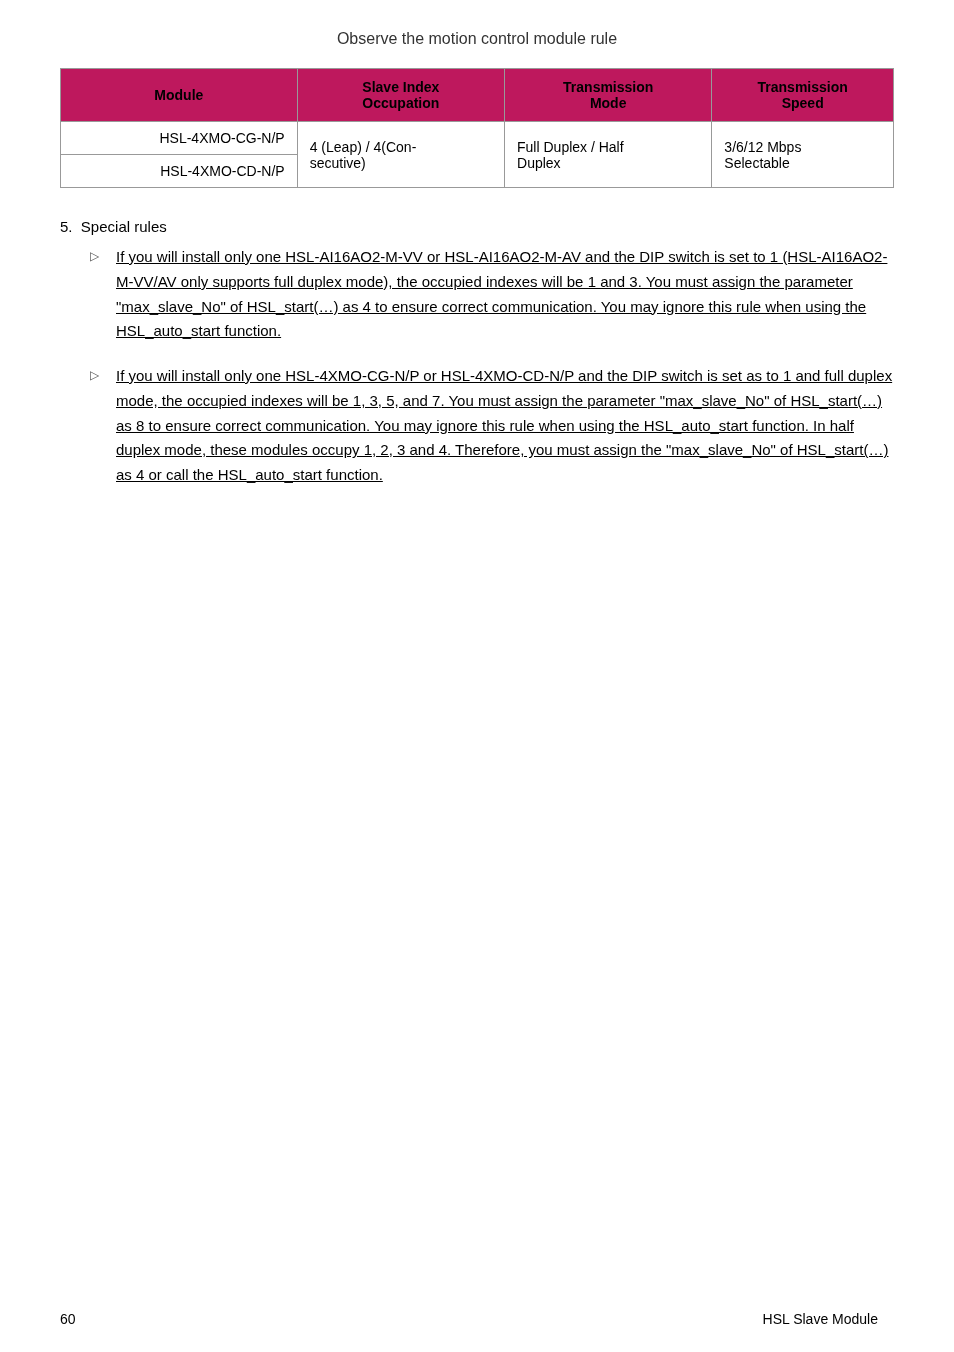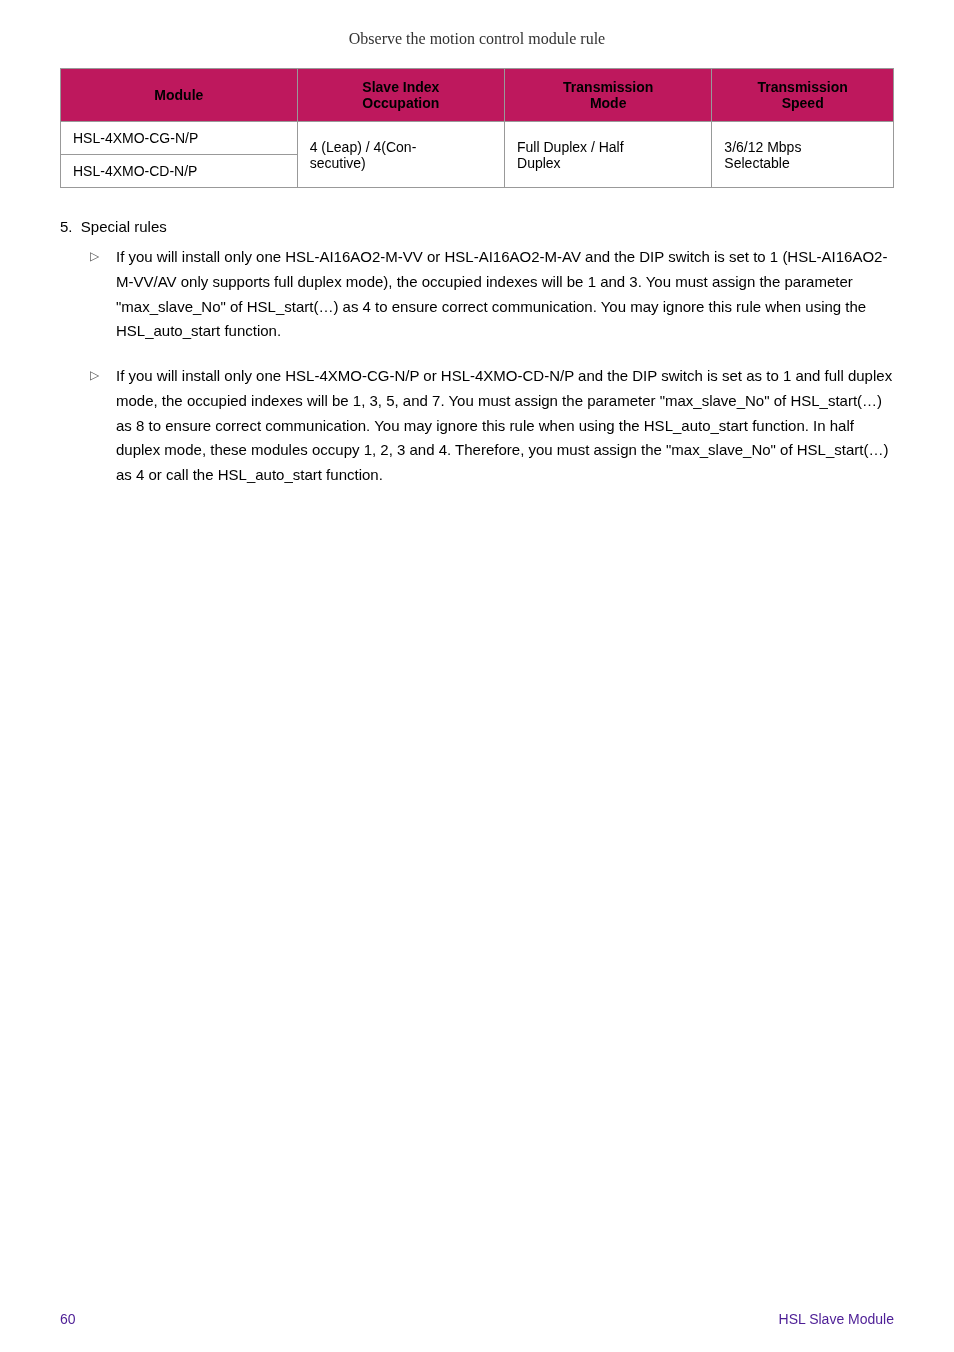--- a/index.html
+++ b/index.html
@@ -36,21 +36,20 @@
       height: 55px;
     }
 
     
     .section-heading {
       text-align: center;
       font-size: 16px;
       color: #333333;
       margin-bottom: 20px;
       font-weight: normal;
-      font-family: Liberation Serif, serif;
     }
 
     
     .data-table {
       width: 100%;
       border-collapse: collapse;
       margin-bottom: 30px;
       font-size: 14px;
     }
 
@@ -64,21 +63,21 @@
     }
 
     .data-table td {
       border: 1px solid #999;
       padding: 8px 12px;
       text-align: left;
       vertical-align: middle;
     }
 
     .data-table td.left-align {
-      text-align: left;
+      text-align: right;
     }
 
     
     .numbered-item {
       margin-bottom: 15px;
       font-size: 15px;
     }
 
     .numbered-item-label {
       margin-bottom: 8px;
@@ -103,33 +102,34 @@
       min-width: 18px;
       margin-right: 8px;
       margin-top: 2px;
       color: #555;
       font-size: 12px;
     }
 
     .bullet-text {
       flex: 1;
       line-height: 1.65;
+      text-decoration: underline;
     }
 
     
     .page-footer {
       position: absolute;
       bottom: 25px;
       left: 0;
-      right: 0;
+      right: 16px;
       display: flex;
       justify-content: space-between;
       padding: 0 60px;
       font-size: 14px;
-      color: #4c1d95;
+      color: #000000;
     }
 
     .footer-left {
       font-weight: normal;
     }
 
     .footer-right {
       font-weight: normal;
     }
   </style>

